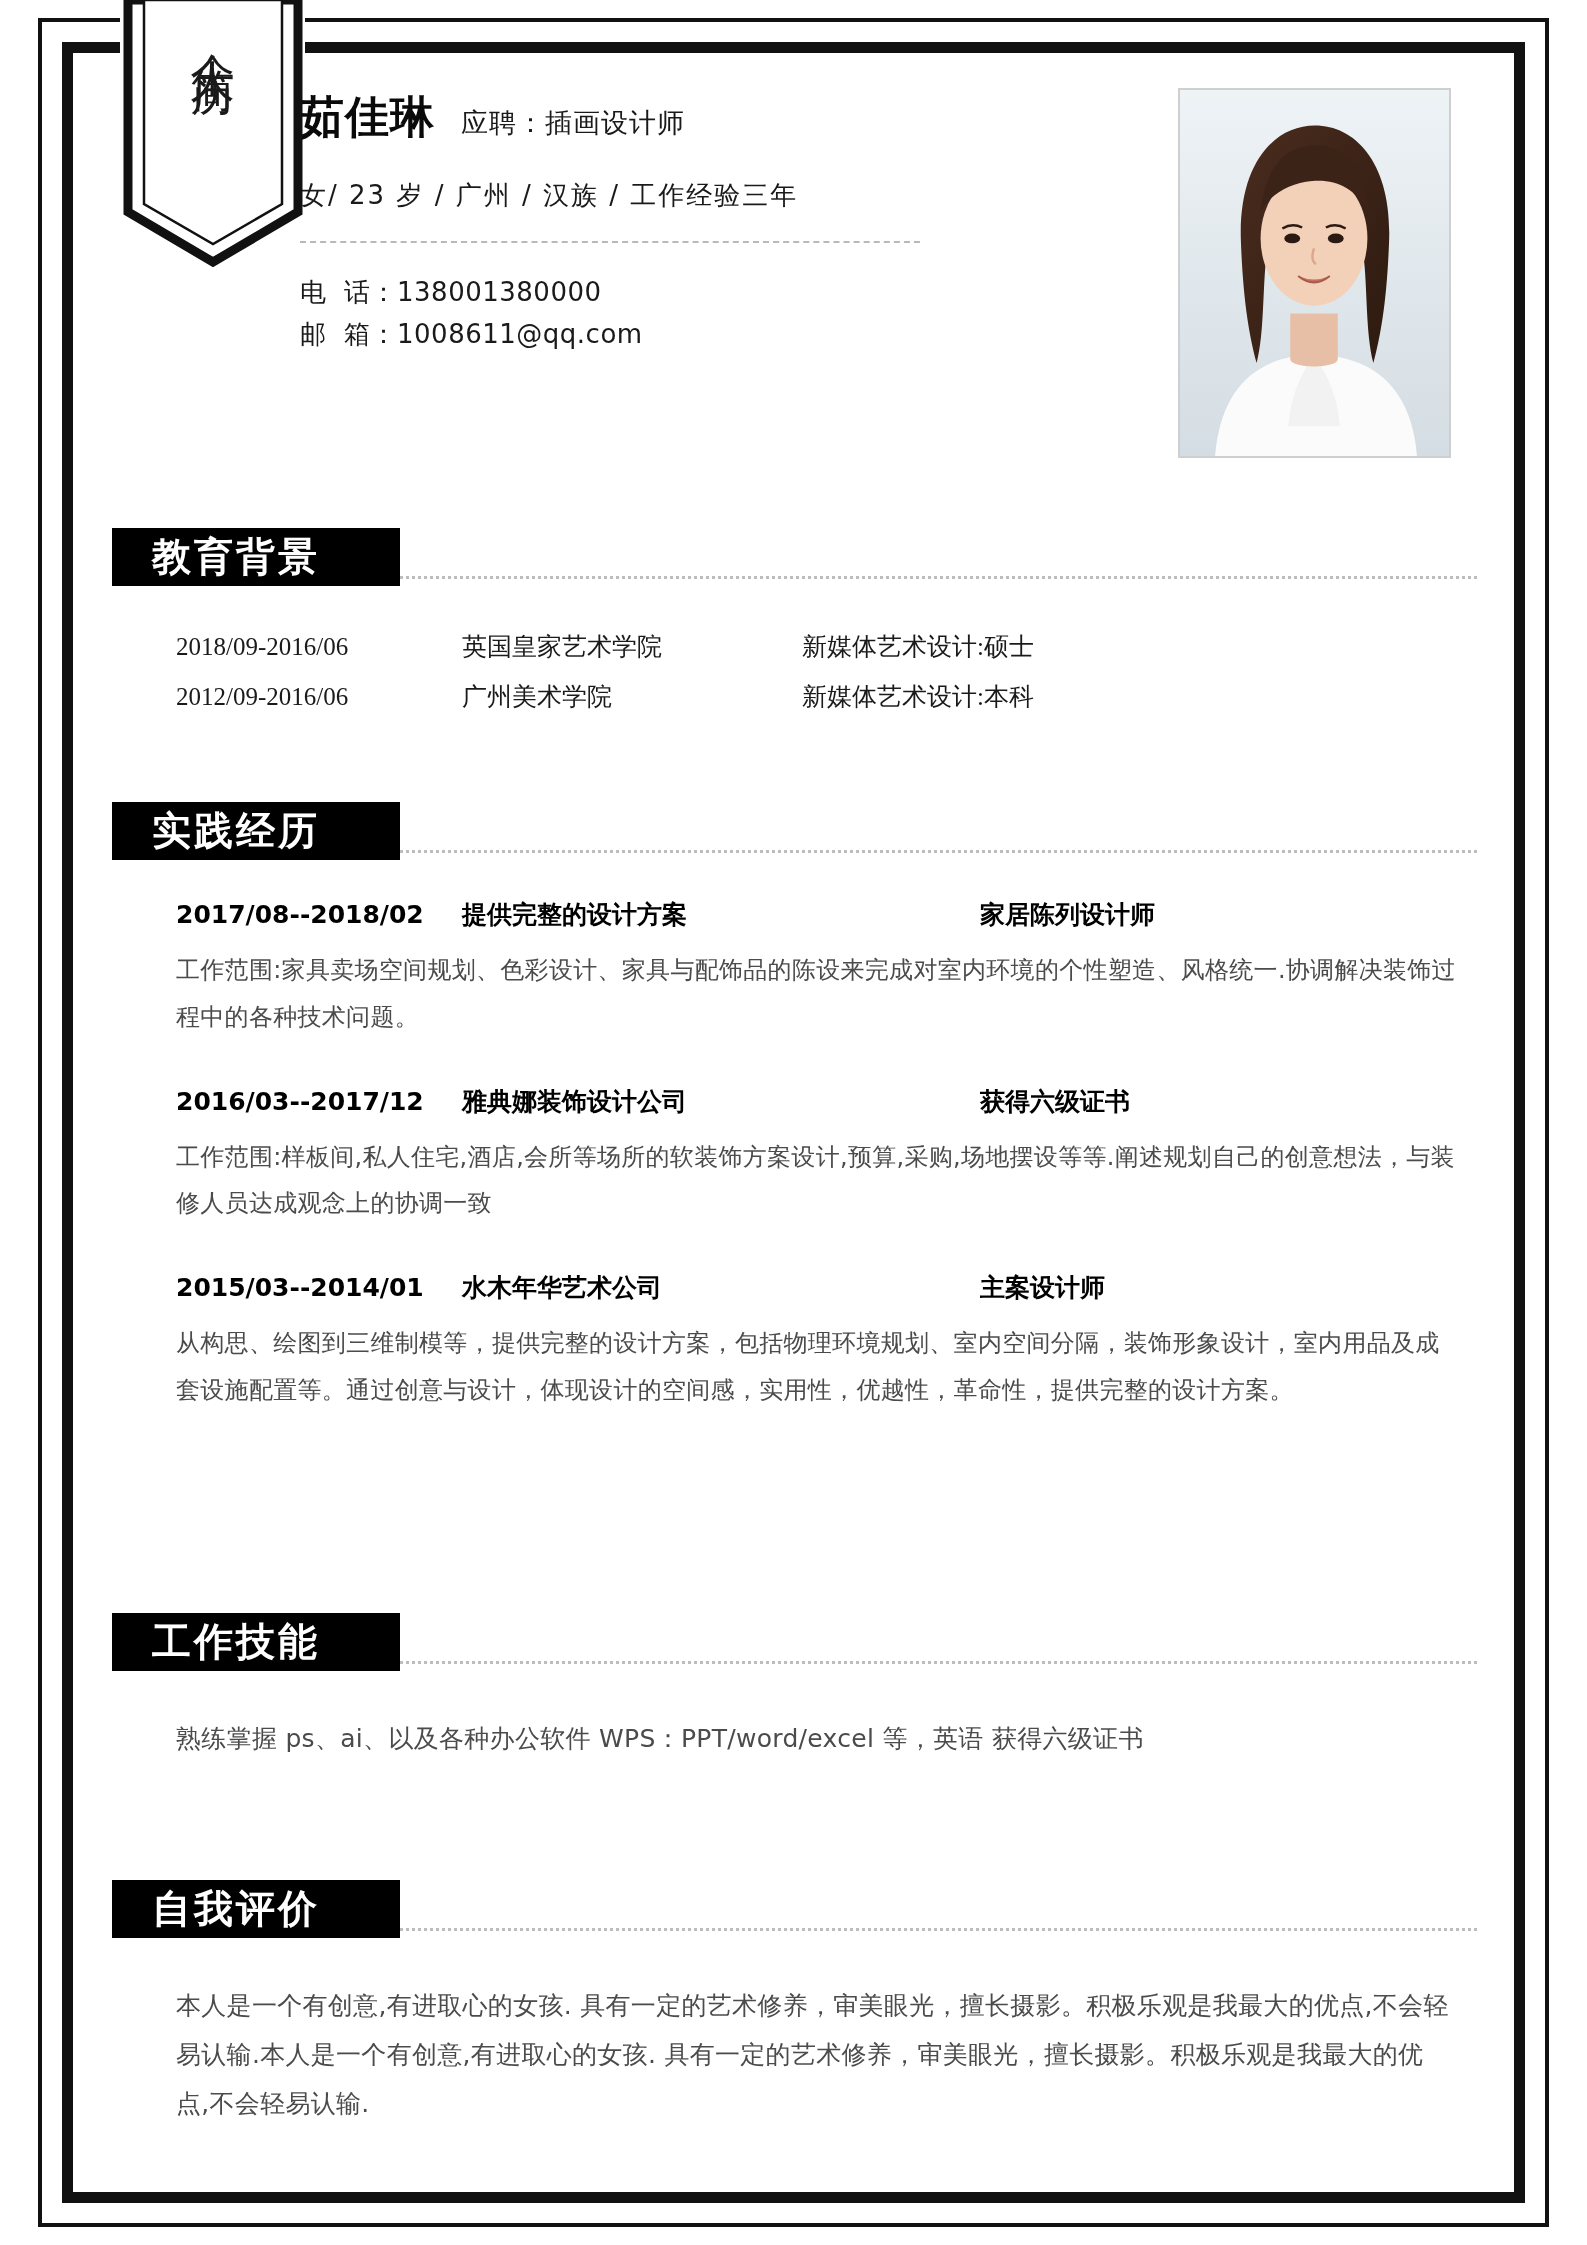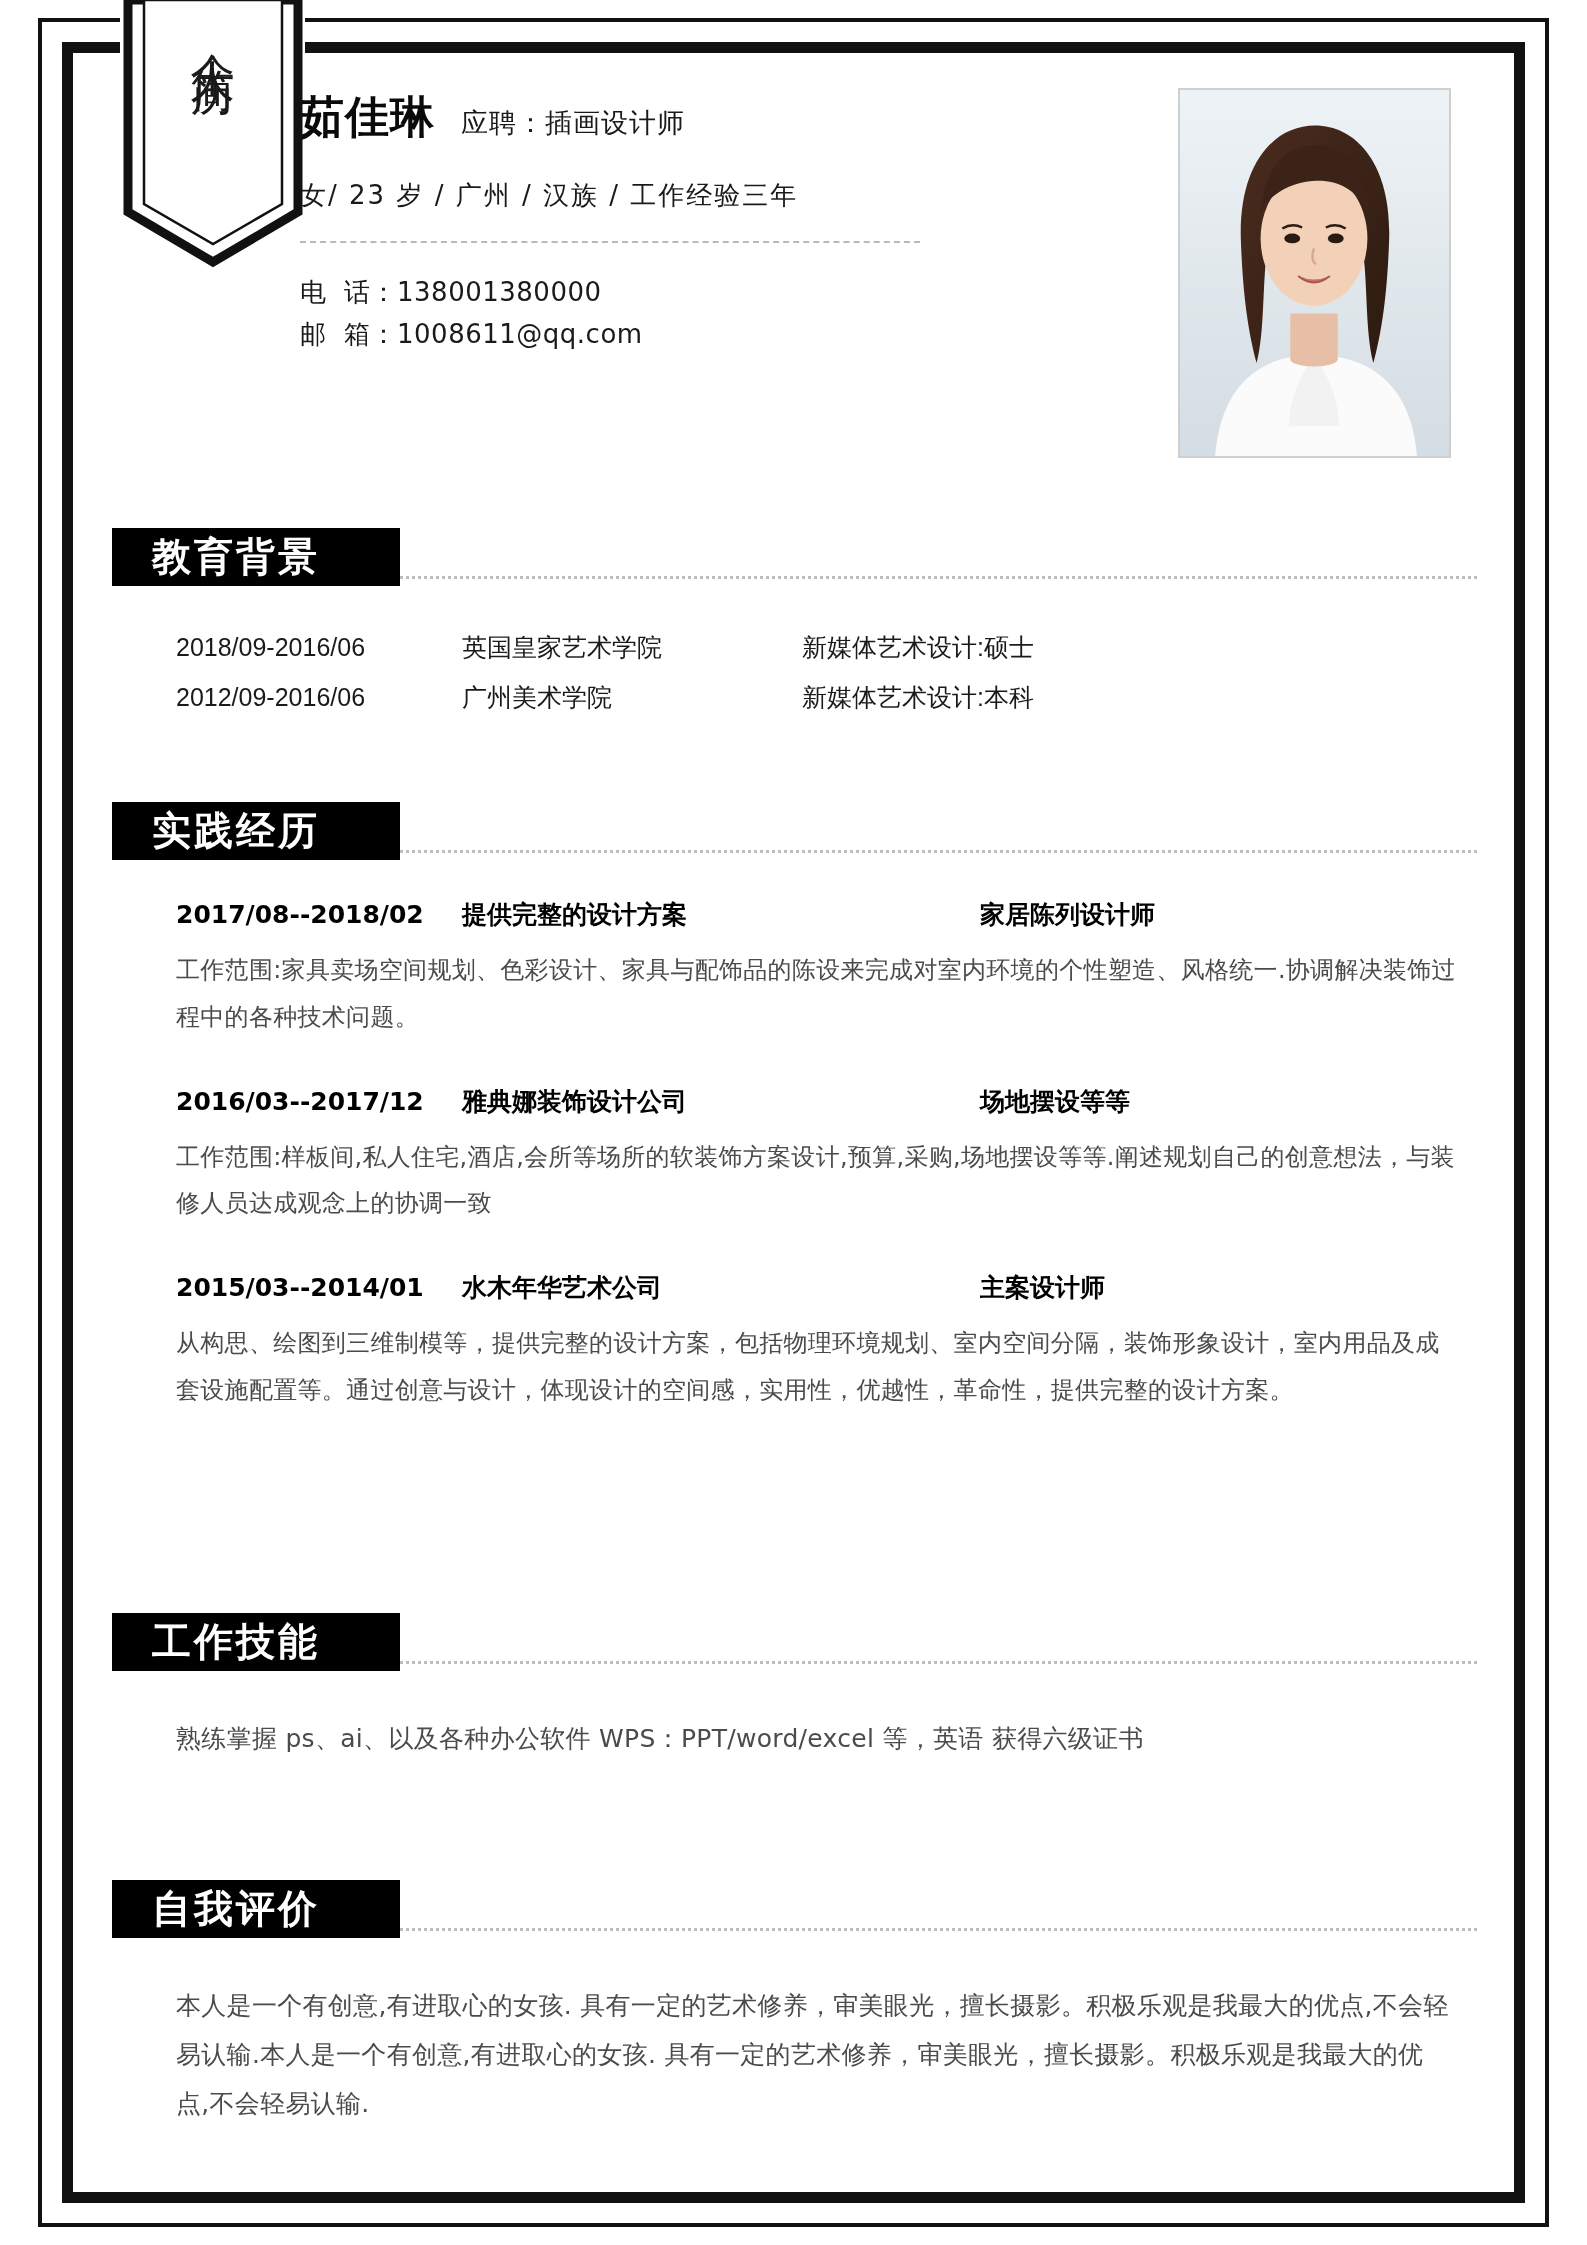--- a/index.html
+++ b/index.html
@@ -159,21 +159,21 @@
     border-top: 3px dotted #bdbdbd;
   }
 
   
   .edu-rows { margin-top: 36px; }
   .edu-row {
     display: flex;
     font-size: 25px;
     color: #1a1a1a;
     line-height: 2.0;
-    font-family: Liberation Sans, sans-serif;
+    font-family: Liberation Serif, serif;
   }
   .edu-date   { width: 350px; padding-left: 64px; }
   .edu-school { width: 340px; }
   .edu-major  { flex: 1; }
 
   
   .exp-list { margin-top: 38px; }
   .exp-item { margin-bottom: 44px; }
   .exp-head {
     display: flex;
@@ -309,21 +309,21 @@
           <div class="exp-company">提供完整的设计方案</div>
           <div class="exp-role">家居陈列设计师</div>
         </div>
         <div class="exp-desc">工作范围:家具卖场空间规划、色彩设计、家具与配饰品的陈设来完成对室内环境的个性塑造、风格统一.协调解决装饰过程中的各种技术问题。</div>
       </div>
 
       <div class="exp-item">
         <div class="exp-head">
           <div class="exp-date">2016/03--2017/12</div>
           <div class="exp-company">雅典娜装饰设计公司</div>
-          <div class="exp-role">场地摆设等等</div>
+          <div class="exp-role">获得六级证书</div>
         </div>
         <div class="exp-desc">工作范围:样板间,私人住宅,酒店,会所等场所的软装饰方案设计,预算,采购,场地摆设等等.阐述规划自己的创意想法，与装修人员达成观念上的协调一致</div>
       </div>
 
       <div class="exp-item">
         <div class="exp-head">
           <div class="exp-date">2015/03--2014/01</div>
           <div class="exp-company">水木年华艺术公司</div>
           <div class="exp-role">主案设计师</div>
         </div>

